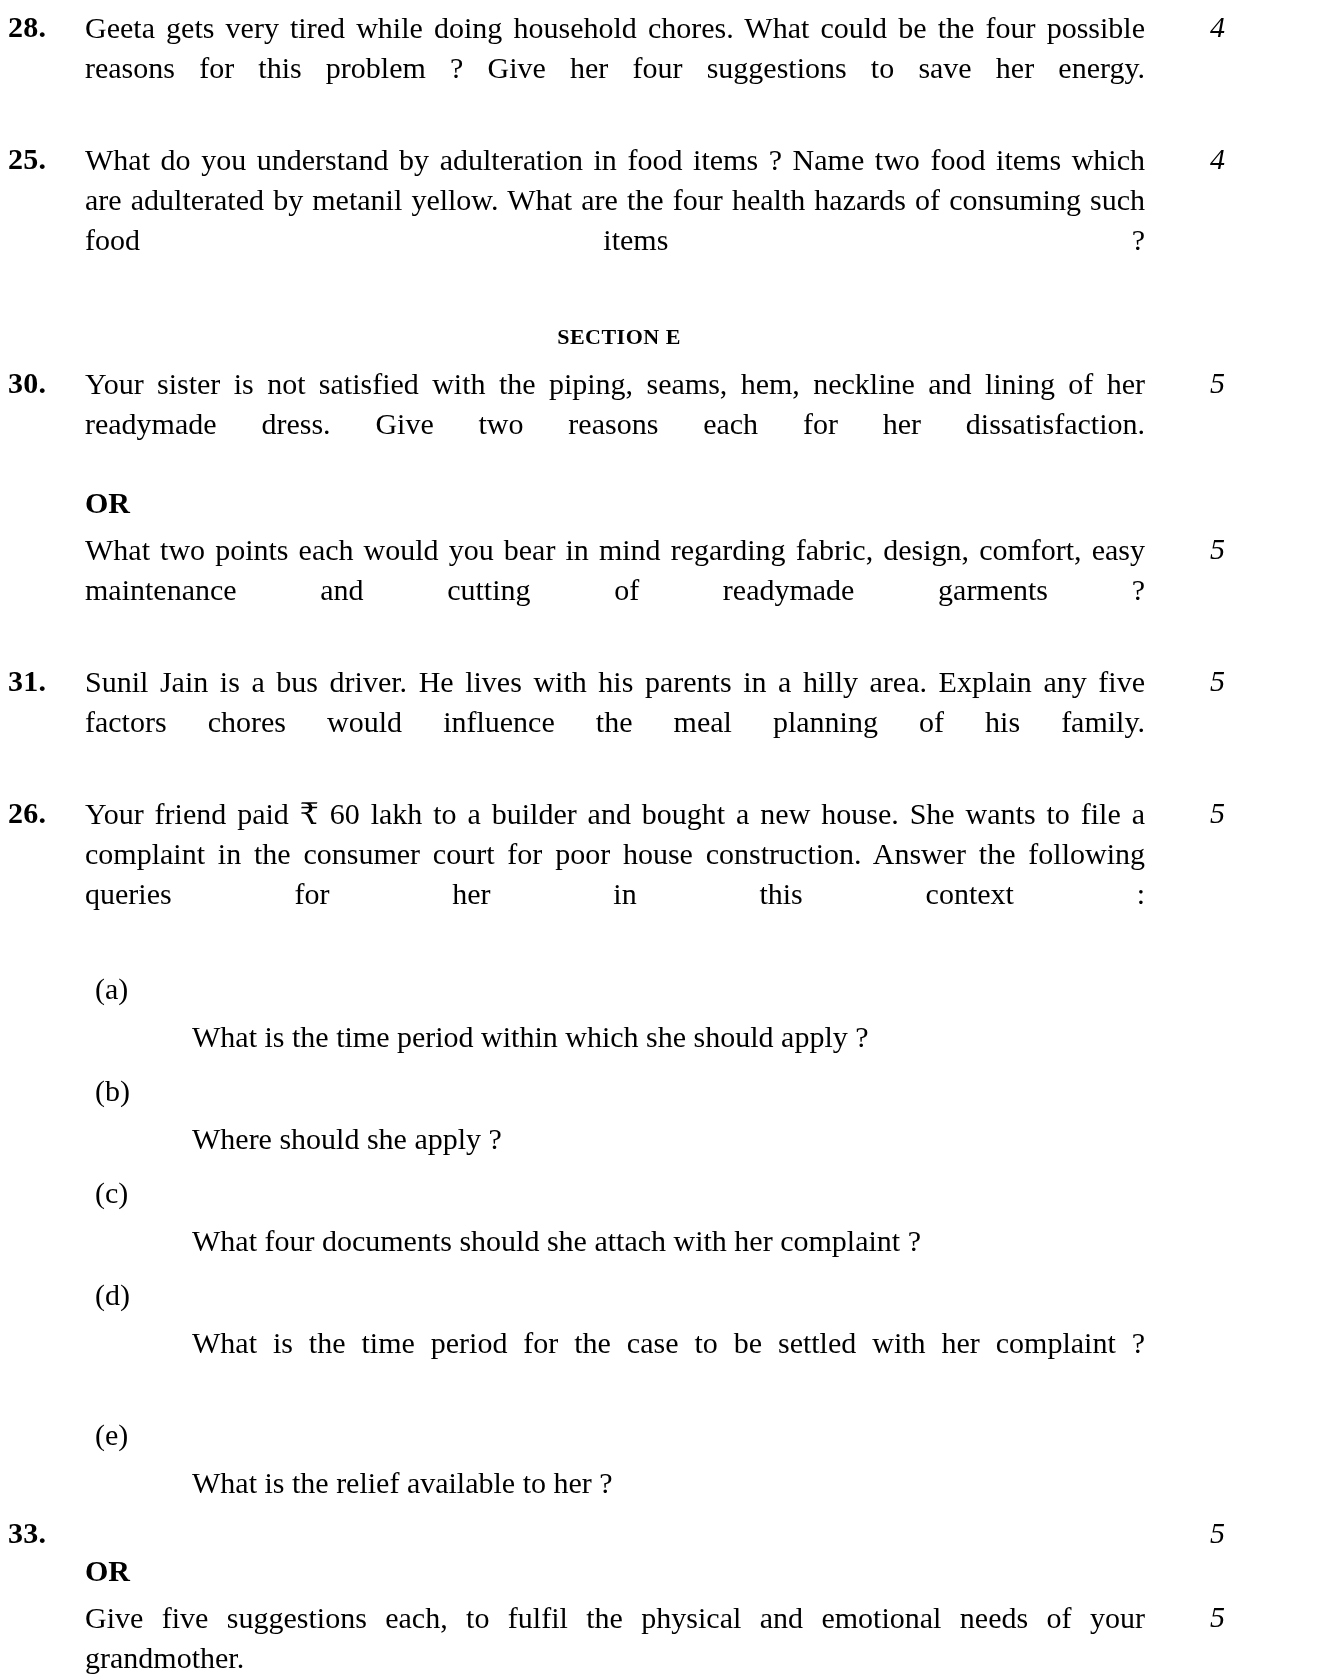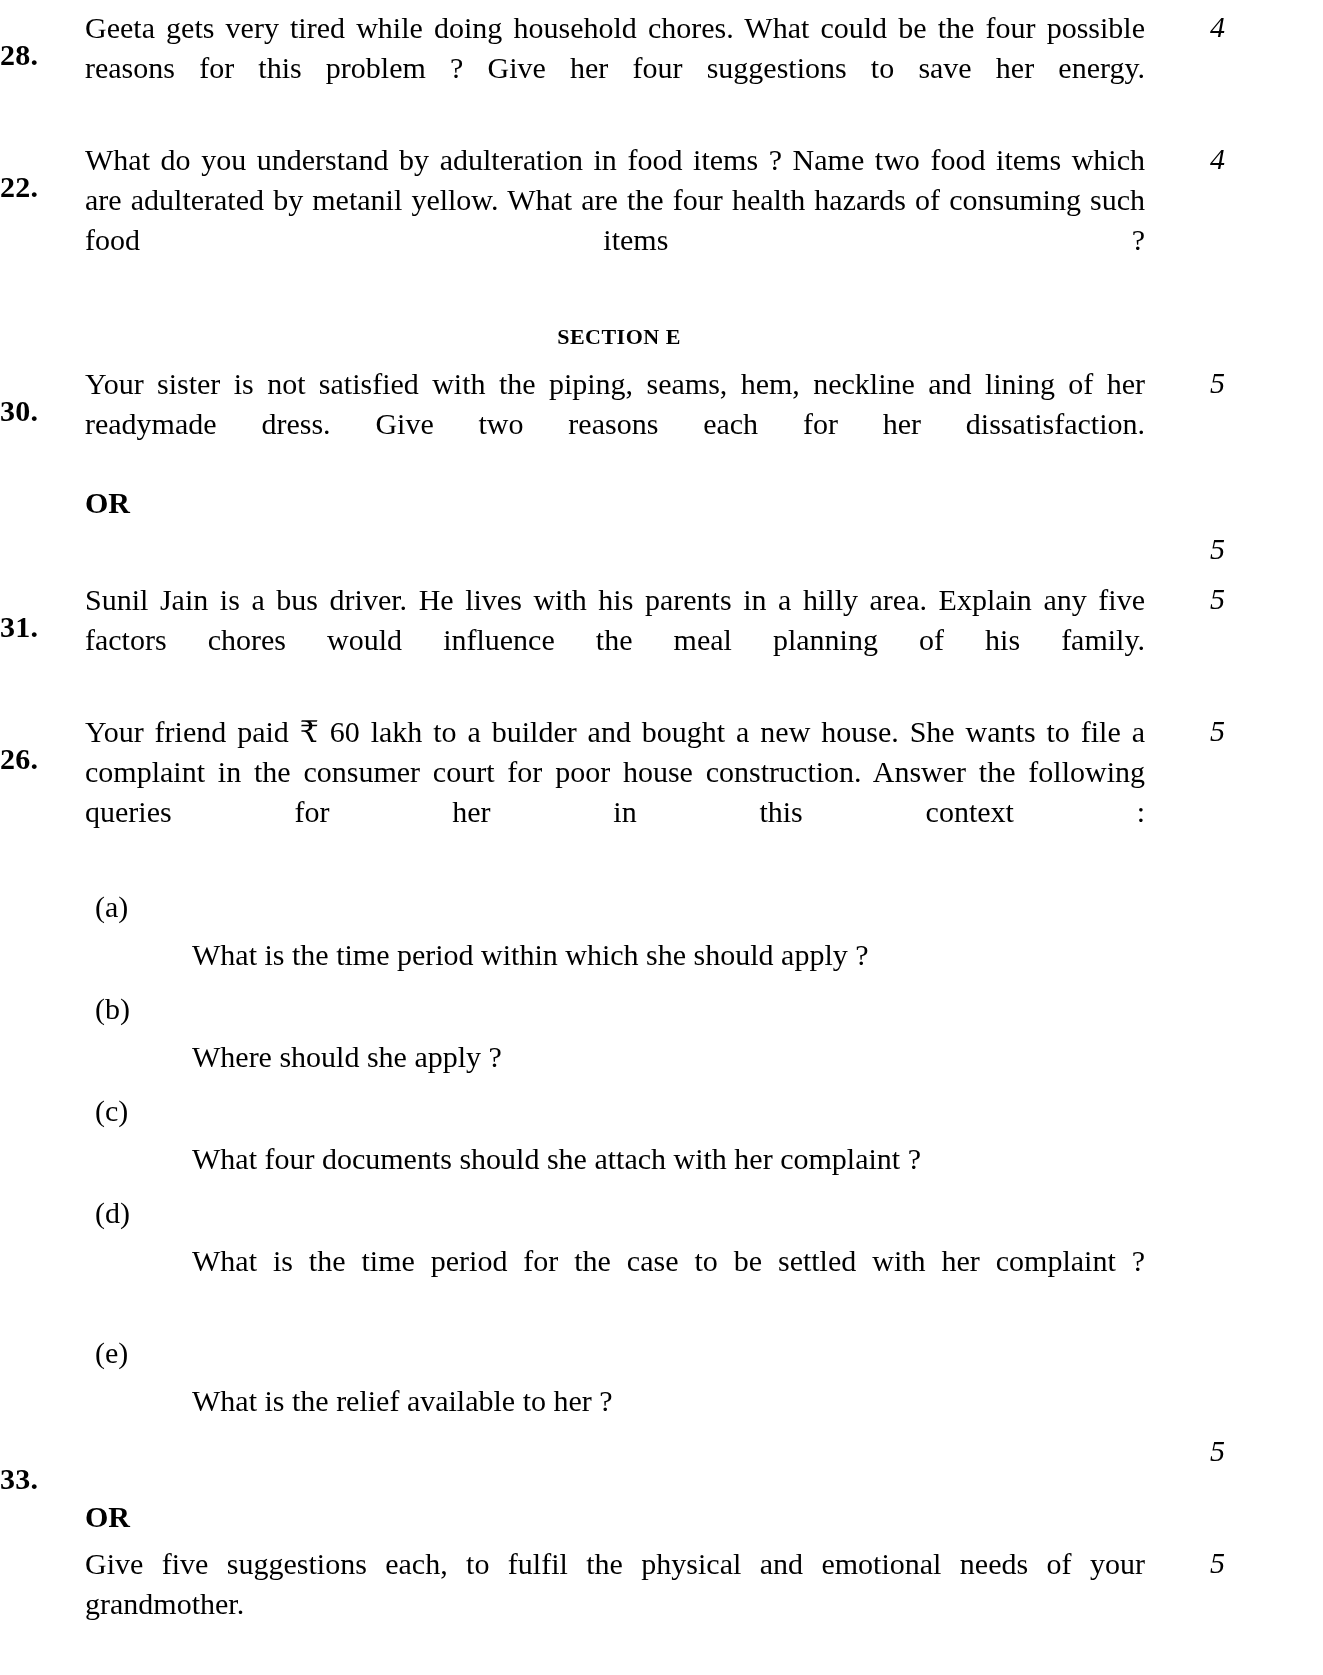--- a/index.html
+++ b/index.html
@@ -25,26 +25,26 @@
 
   
   .qrow {
     display: flex;
     align-items: flex-start;
     width: 100%;
   }
   .qnum {
     flex: 0 0 85px;
     width: 85px;
+    padding-left: 8px;
     box-sizing: border-box;
     font-weight: bold;
     font-size: 30px;
     line-height: 38px;
     letter-spacing: 0.2px;
-    margin-top: 28px;
   }
   .qbody {
     flex: 0 0 1068px;
     width: 1068px;
     box-sizing: border-box;
     padding-right: 8px;
   }
   .marks {
     flex: 1 1 auto;
     text-align: right;
@@ -146,21 +146,21 @@
     <div class="qnum">28.</div>
     <div class="qbody">
       <p class="ptext">Geeta gets very tired while doing household chores. What could be the four possible reasons for this problem ? Give her four suggestions to save her energy.</p>
     </div>
     <div class="marks">4</div>
   </div>
 
   <div class="gap-q"></div>
 
   <div class="qrow">
-    <div class="qnum">22.</div>
+    <div class="qnum">25.</div>
     <div class="qbody">
       <p class="ptext">What do you understand by adulteration in food items ? Name two food items which are adulterated by metanil yellow. What are the four health hazards of consuming such food items ?</p>
     </div>
     <div class="marks">4</div>
   </div>
 
   <div class="gap-md"></div>
 
   <div class="center-head">SECTION E</div>
 
@@ -173,20 +173,23 @@
     </div>
     <div class="marks">5</div>
   </div>
 
   <div class="center-or">OR</div>
 
   <div class="gap-sm"></div>
 
   <div class="orbody">
     <div class="spacer"></div>
+    <div class="qbody">
+      <p class="ptext">What two points each would you bear in mind regarding fabric, design, comfort, easy maintenance and cutting of readymade garments ?</p>
+    </div>
     <div class="marks">5</div>
   </div>
 
   <div class="gap-q"></div>
 
   <div class="qrow">
     <div class="qnum">31.</div>
     <div class="qbody">
       <p class="ptext">Sunil Jain is a bus driver. He lives with his parents in a hilly area. Explain any five factors chores would influence the meal planning of his family.</p>
     </div>

